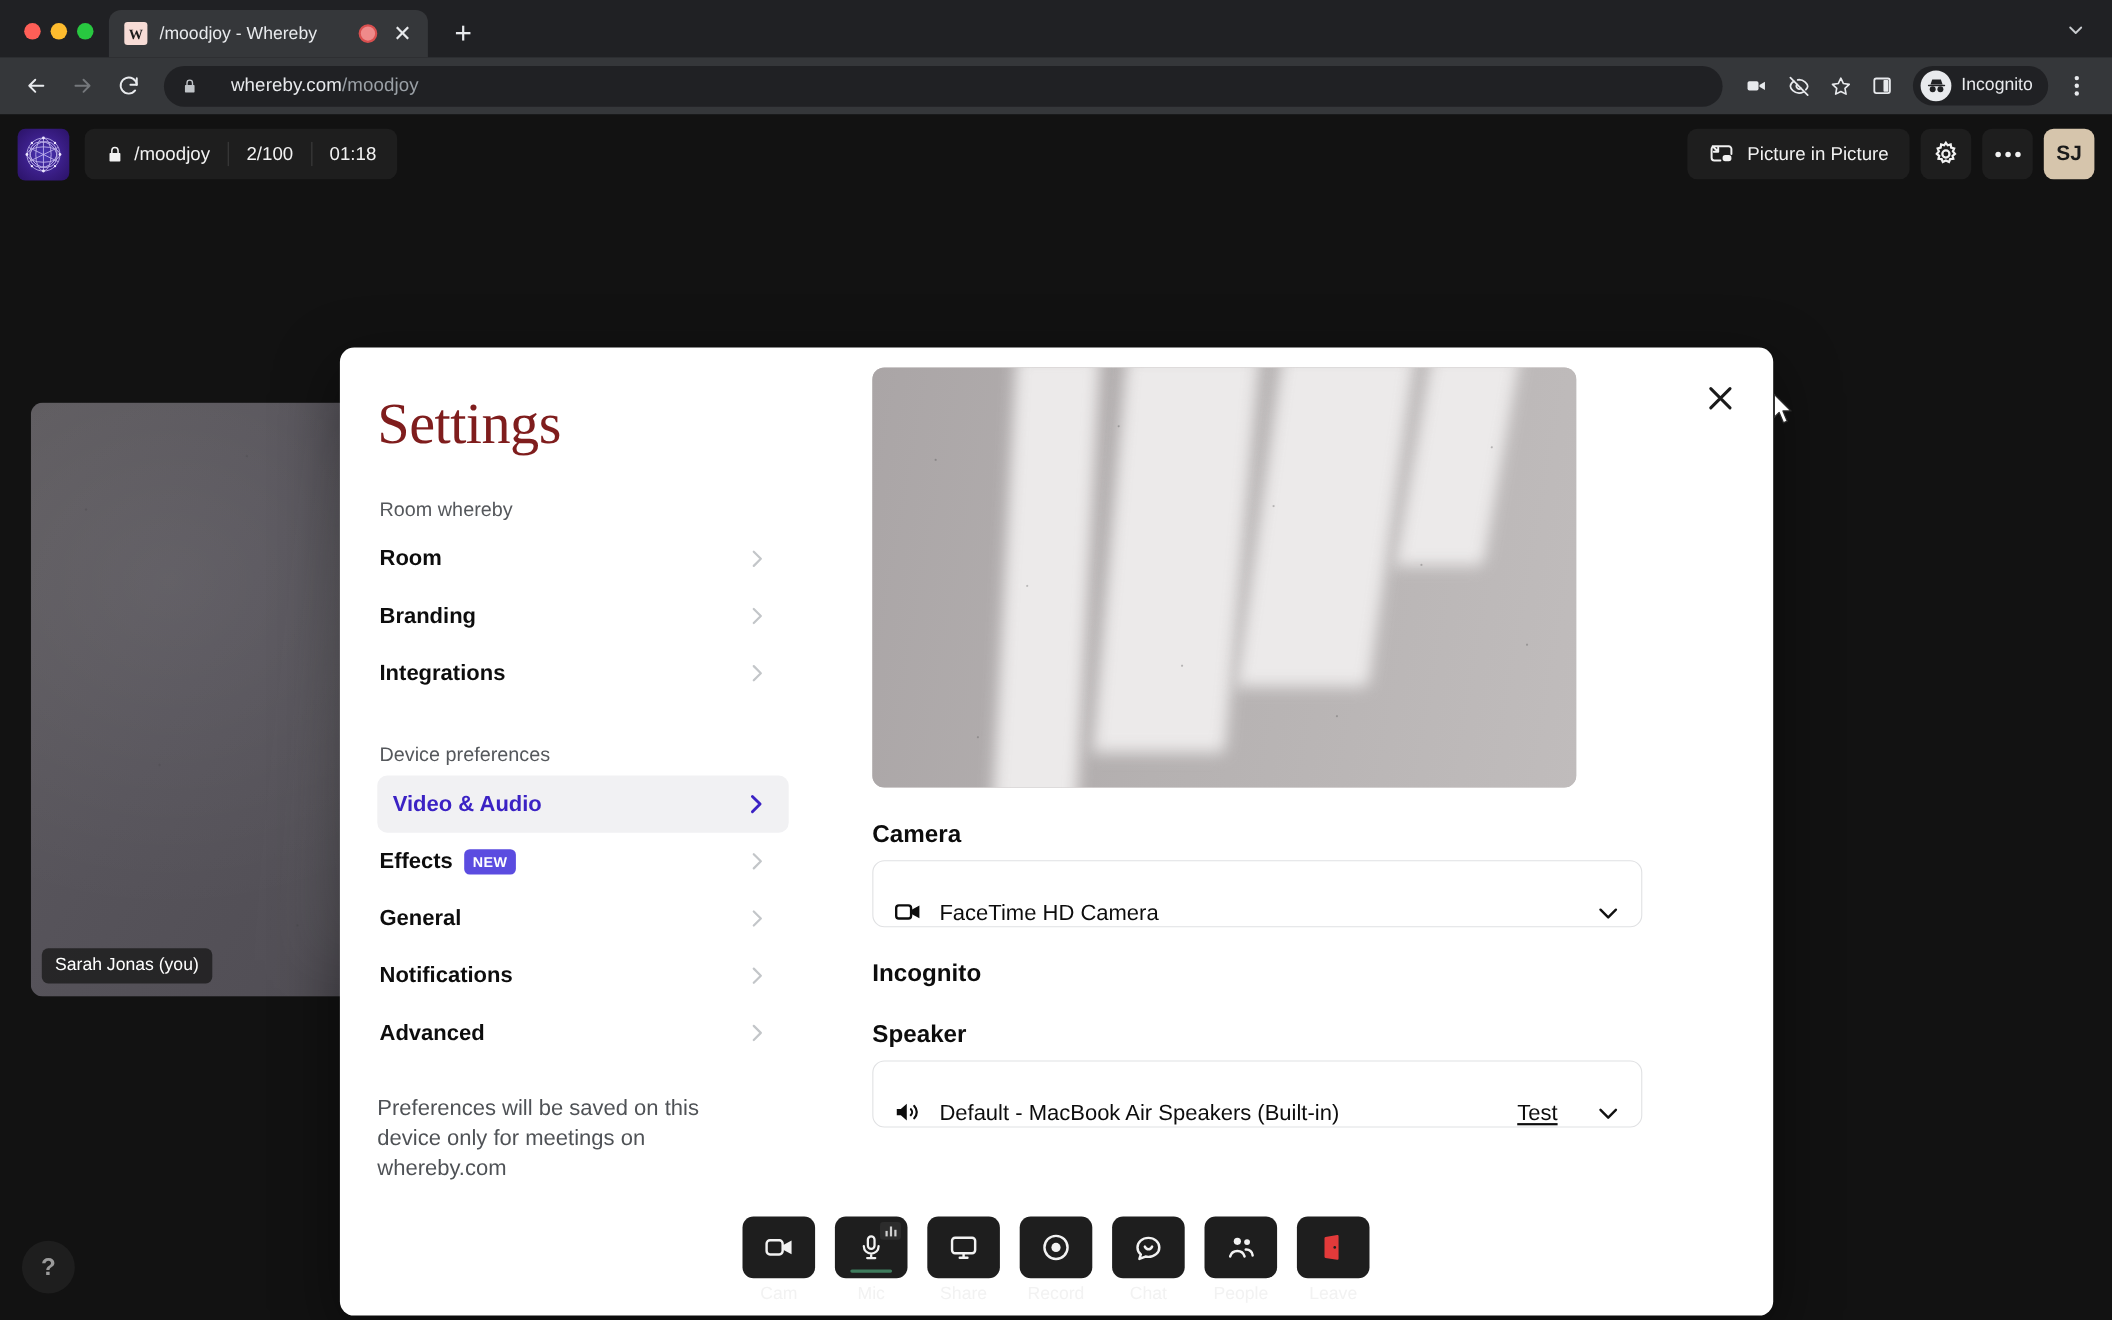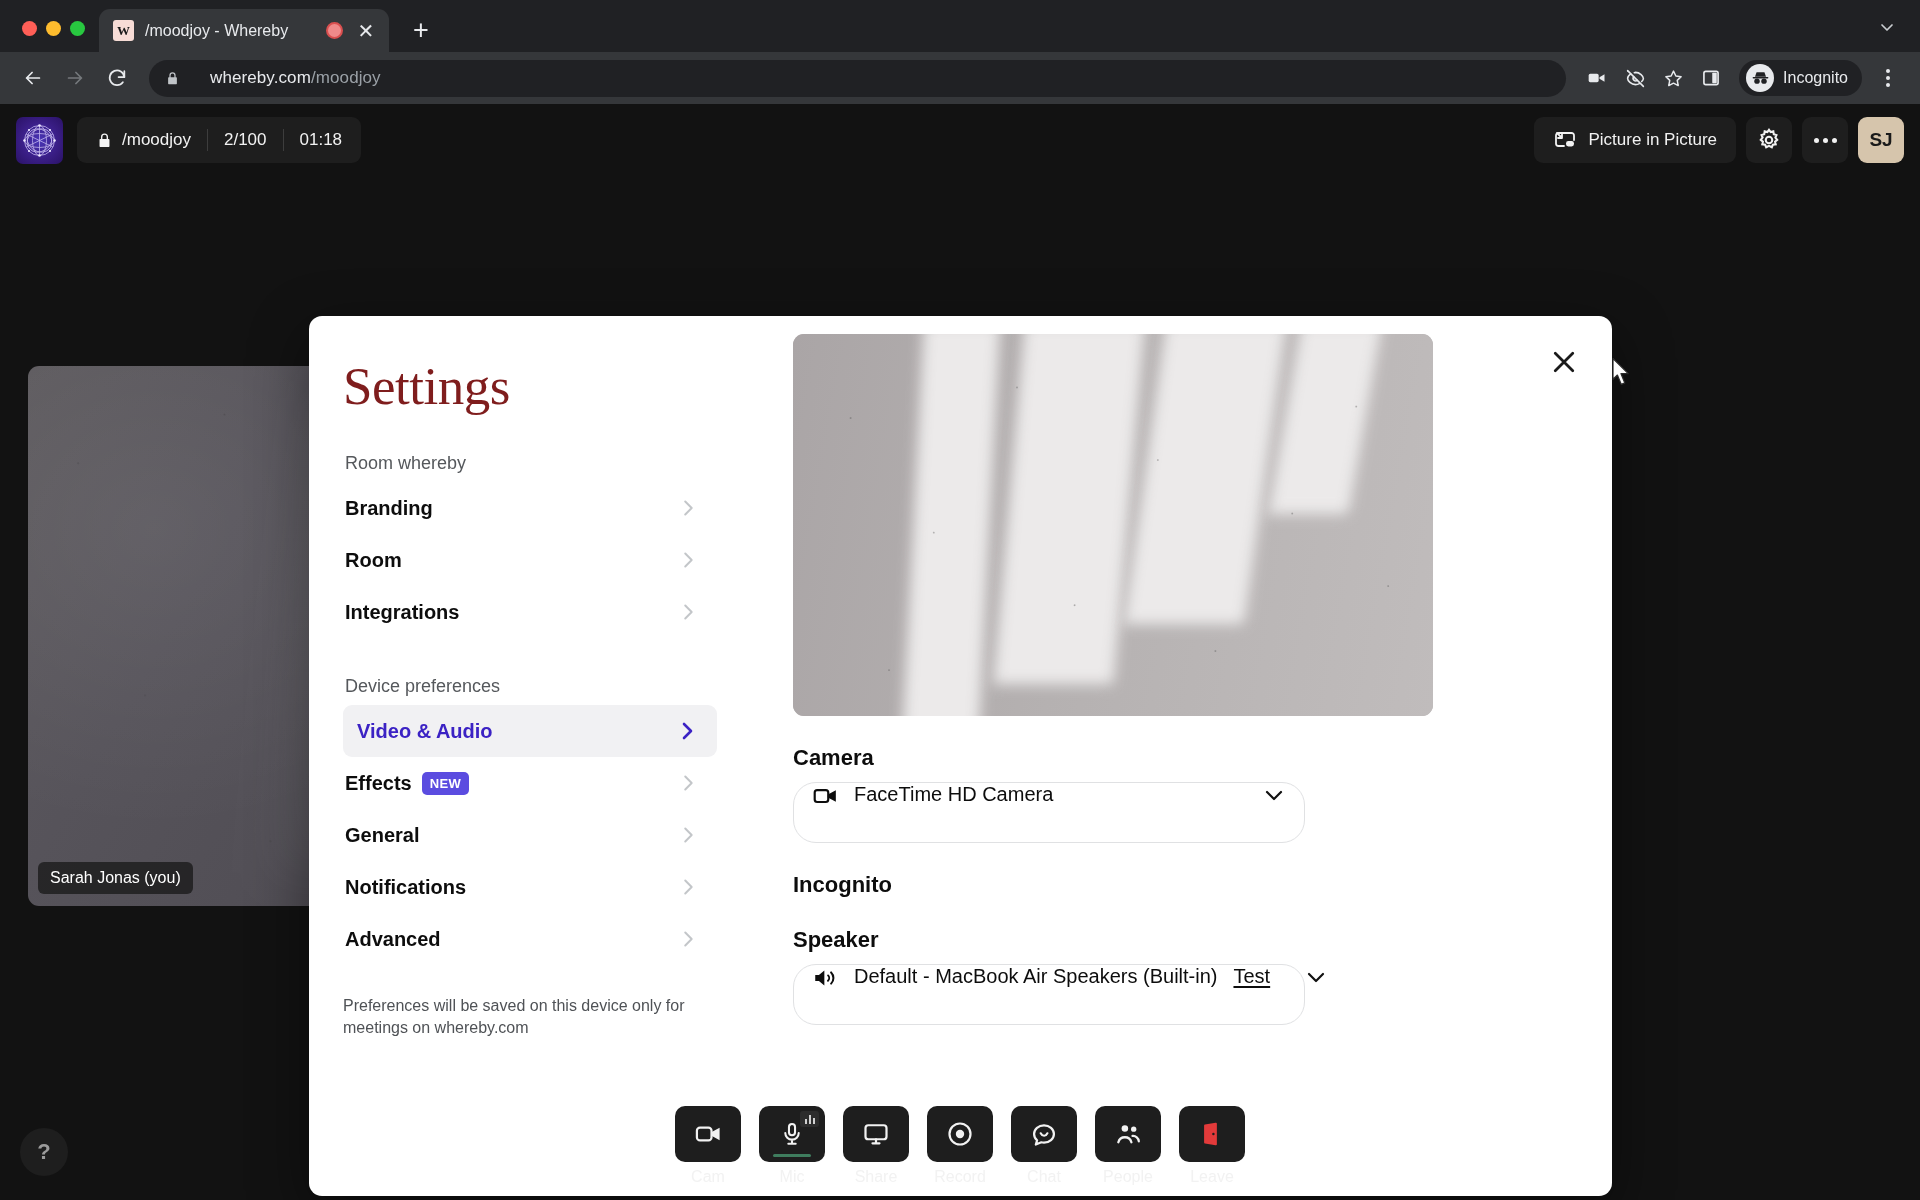--- a/index.html
+++ b/index.html
@@ -204,21 +204,21 @@
   .nav-item .chev { margin-left: auto; color: #c3c6c9; display: flex; }
   .nav-item.active { background: #f1f1f3; padding-left: 14px; }
   .nav-item.active .lbl { color: #3b22c4; }
   .nav-item.active .chev { color: #3b22c4; }
   .badge-new {
     background: #5b4ce0; color: #fff; font-size: 13px; font-weight: 700;
     letter-spacing: .4px; padding: 4px 8px; border-radius: 5px;
   }
   .spacer-28 { height: 28px; }
   .foot-note {
-    margin-top: 30px; font-size: 16px; color: #4f5256;
+    margin-top: 30px; font-size: 20px; color: #4f5256;
     line-height: 1.35; max-width: 350px;
   }
 
   .m-right { flex: 1; padding: 18px 84px 0 40px; }
   .video-preview {
     width: 640px; height: 382px; border-radius: 11px; overflow: hidden;
     position: relative; background: #b9b4b4;
   }
   .vp-base { position: absolute; inset: 0;
     background: linear-gradient(100deg, #aaa5a6 0%, #b5b1b1 45%, #c0bcbc 100%); }
@@ -231,22 +231,22 @@
       radial-gradient(1.4px 1.4px at 44% 71%, #4a4a4a, transparent),
       radial-gradient(1.4px 1.4px at 57% 33%, #585858, transparent),
       radial-gradient(1.4px 1.4px at 66% 83%, #4d4d4d, transparent),
       radial-gradient(1.4px 1.4px at 78% 47%, #525252, transparent),
       radial-gradient(1.4px 1.4px at 88% 19%, #565656, transparent),
       radial-gradient(1.4px 1.4px at 93% 66%, #4e4e4e, transparent),
       radial-gradient(1.4px 1.4px at 15% 88%, #535353, transparent);
   }
   .field-label { font-size: 22px; font-weight: 700; color: #0d0d0d; margin: 29px 0 11px; }
   .select-box {
-    width: 512px; height: 61px; border: 1.5px solid #e0e1e3; border-radius: 23px;
-    background: #fff; display: flex; align-items: flex-start; gap: 16px; padding: 0 18px;
+    width: 700px; height: 61px; border: 1.5px solid #e0e1e3; border-radius: 11px;
+    background: #fff; display: flex; align-items: flex-end; gap: 16px; padding: 0 18px;
   }
   .select-box .sb-icon { display: flex; align-items: center; color: #0d0d0d; flex-shrink: 0; }
   .select-box .sb-text { font-size: 20px; color: #0d0d0d; white-space: nowrap; }
   .select-box .sb-test {
     margin-left: auto; font-size: 20px; color: #0d0d0d;
     text-decoration: underline; text-underline-offset: 3px;
   }
   .select-box .sb-chev { margin-left: auto; color: #111; display: flex; }
   .select-box .sb-test + .sb-chev { margin-left: 18px; }
 
@@ -477,29 +477,29 @@
               </svg>
           </span>
         </div>
 
         <div class="m-left">
           <div class="m-title">Settings</div>
 
           <div class="sec-label">Room whereby</div>
           <div class="nav-list">
             <div class="nav-item">
-              <span class="lbl">Branding</span>
+              <span class="lbl">Room</span>
               <span class="chev">
                   <svg width="22" height="22" viewBox="0 0 24 24" fill="none" stroke="currentColor" stroke-width="2.2" stroke-linecap="round" stroke-linejoin="round">
                     <path d="M9 5l7 7-7 7"></path>
                   </svg>
                 </span>
             </div>
             <div class="nav-item">
-              <span class="lbl">Room</span>
+              <span class="lbl">Branding</span>
               <span class="chev">
                   <svg width="22" height="22" viewBox="0 0 24 24" fill="none" stroke="currentColor" stroke-width="2.2" stroke-linecap="round" stroke-linejoin="round">
                     <path d="M9 5l7 7-7 7"></path>
                   </svg>
                 </span>
             </div>
             <div class="nav-item">
               <span class="lbl">Integrations</span>
               <span class="chev">
                   <svg width="22" height="22" viewBox="0 0 24 24" fill="none" stroke="currentColor" stroke-width="2.2" stroke-linecap="round" stroke-linejoin="round">

